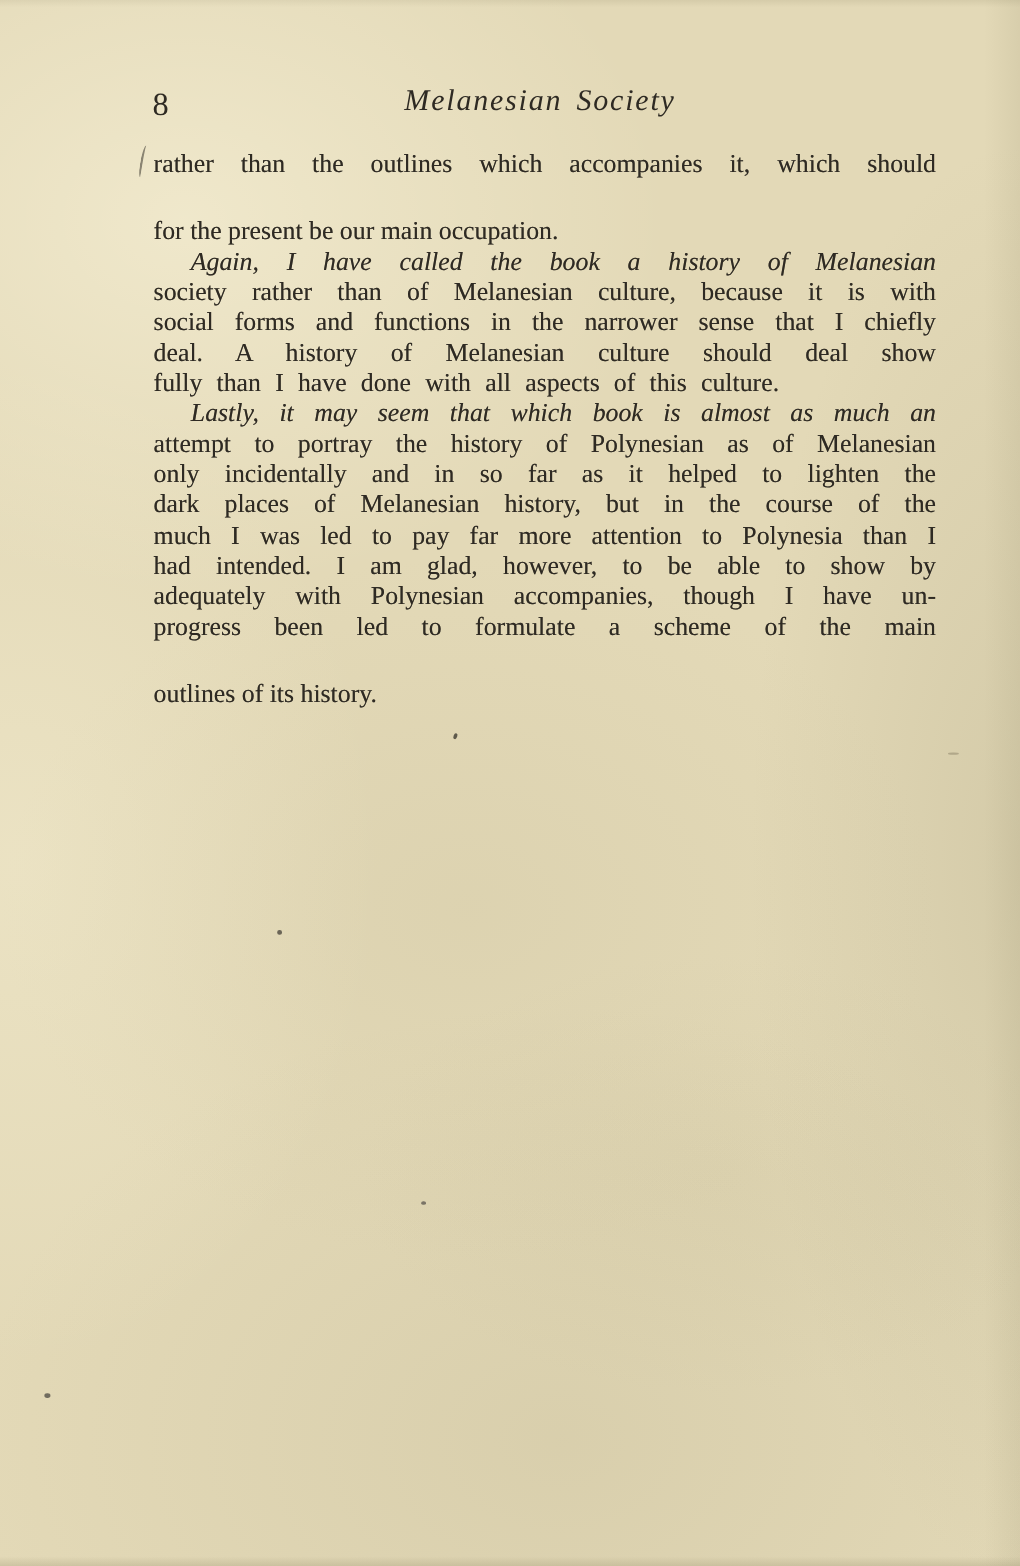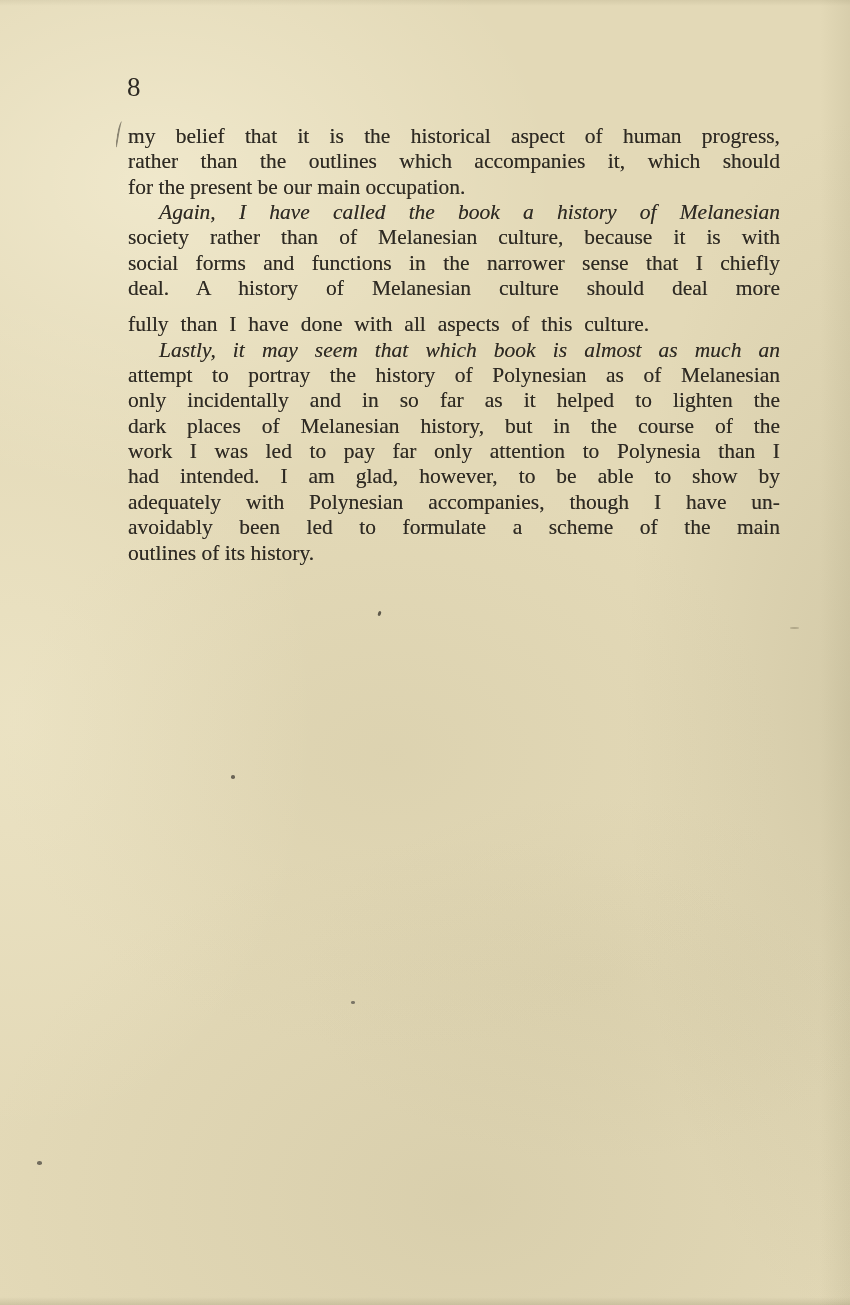--- a/index.html
+++ b/index.html
@@ -47,25 +47,25 @@
     line-height: 25.35px;
     text-shadow: 0 0 0.5px rgba(46,42,35,0.55);
   }
   .line {
     text-align: justify;
     text-align-last: justify;
     white-space: normal;
   }
   .line.end {
     text-align-last: left;
+    margin-top: 31px;
   }
   .line.wide {
     text-align-last: left;
     word-spacing: 0.30em;
-    margin-top: 11px;
   }
   .line.indent { text-indent: 31px; font-style: italic; }
   .pen-mark {
     position: absolute;
     left: 117px; top: 121px;
     width: 3px; height: 27px;
     border-left: 2.5px solid rgba(112,107,92,0.8);
     border-radius: 60% 0 0 40%;
     transform: rotate(9deg);
   }
@@ -75,45 +75,45 @@
   .speck.s3 { left: 351px; top: 1001px; width: 4px; height: 3px; background: #7a7466; }
   .speck.s4 { left: 378px; top: 611px; width: 3px; height: 5px; background: #5f5a4c; transform: rotate(20deg); }
   .speck.s5 { left: 790px; top: 627px; width: 9px; height: 2px; background: rgba(146,137,110,0.55); }
 </style>
 </head>
 <body>
 
 <div class="page">
 
   <div class="pagenum">8</div>
+  <div class="running-header">Melanesian Society</div>
 
   <div class="pen-mark"></div>
 
   <main class="textblock">
     <div class="para">
-      <div class="line">my belief that it is the historical aspect of human progress,</div>
       <div class="line">rather than the outlines which accompanies it, which should</div>
       <div class="line end">for the present be our main occupation.</div>
     </div>
     <div class="para">
       <div class="line indent">Again, I have called the book a history of Melanesian</div>
       <div class="line">society rather than of Melanesian culture, because it is with</div>
       <div class="line">social forms and functions in the narrower sense that I chiefly</div>
-      <div class="line">deal.  A history of Melanesian culture should deal more</div>
+      <div class="line">deal.  A history of Melanesian culture should deal show</div>
       <div class="line wide">fully than I have done with all aspects of this culture.</div>
     </div>
     <div class="para">
       <div class="line indent">Lastly, it may seem that which book is almost as much an</div>
       <div class="line">attempt to portray the history of Polynesian as of Melanesian</div>
       <div class="line">only incidentally and in so far as it helped to lighten the</div>
       <div class="line">dark places of Melanesian history, but in the course of the</div>
-      <div class="line">work I was led to pay far only attention to Polynesia than I</div>
+      <div class="line">much I was led to pay far more attention to Polynesia than I</div>
       <div class="line">had intended.  I am glad, however, to be able to show by</div>
       <div class="line">adequately with Polynesian accompanies, though I have un-</div>
-      <div class="line">avoidably been led to formulate a scheme of the main</div>
+      <div class="line">progress been led to formulate a scheme of the main</div>
       <div class="line end">outlines of its history.</div>
     </div>
   </main>
 
   <div class="speck s1"></div>
   <div class="speck s2"></div>
   <div class="speck s3"></div>
   <div class="speck s4"></div>
   <div class="speck s5"></div>
 

